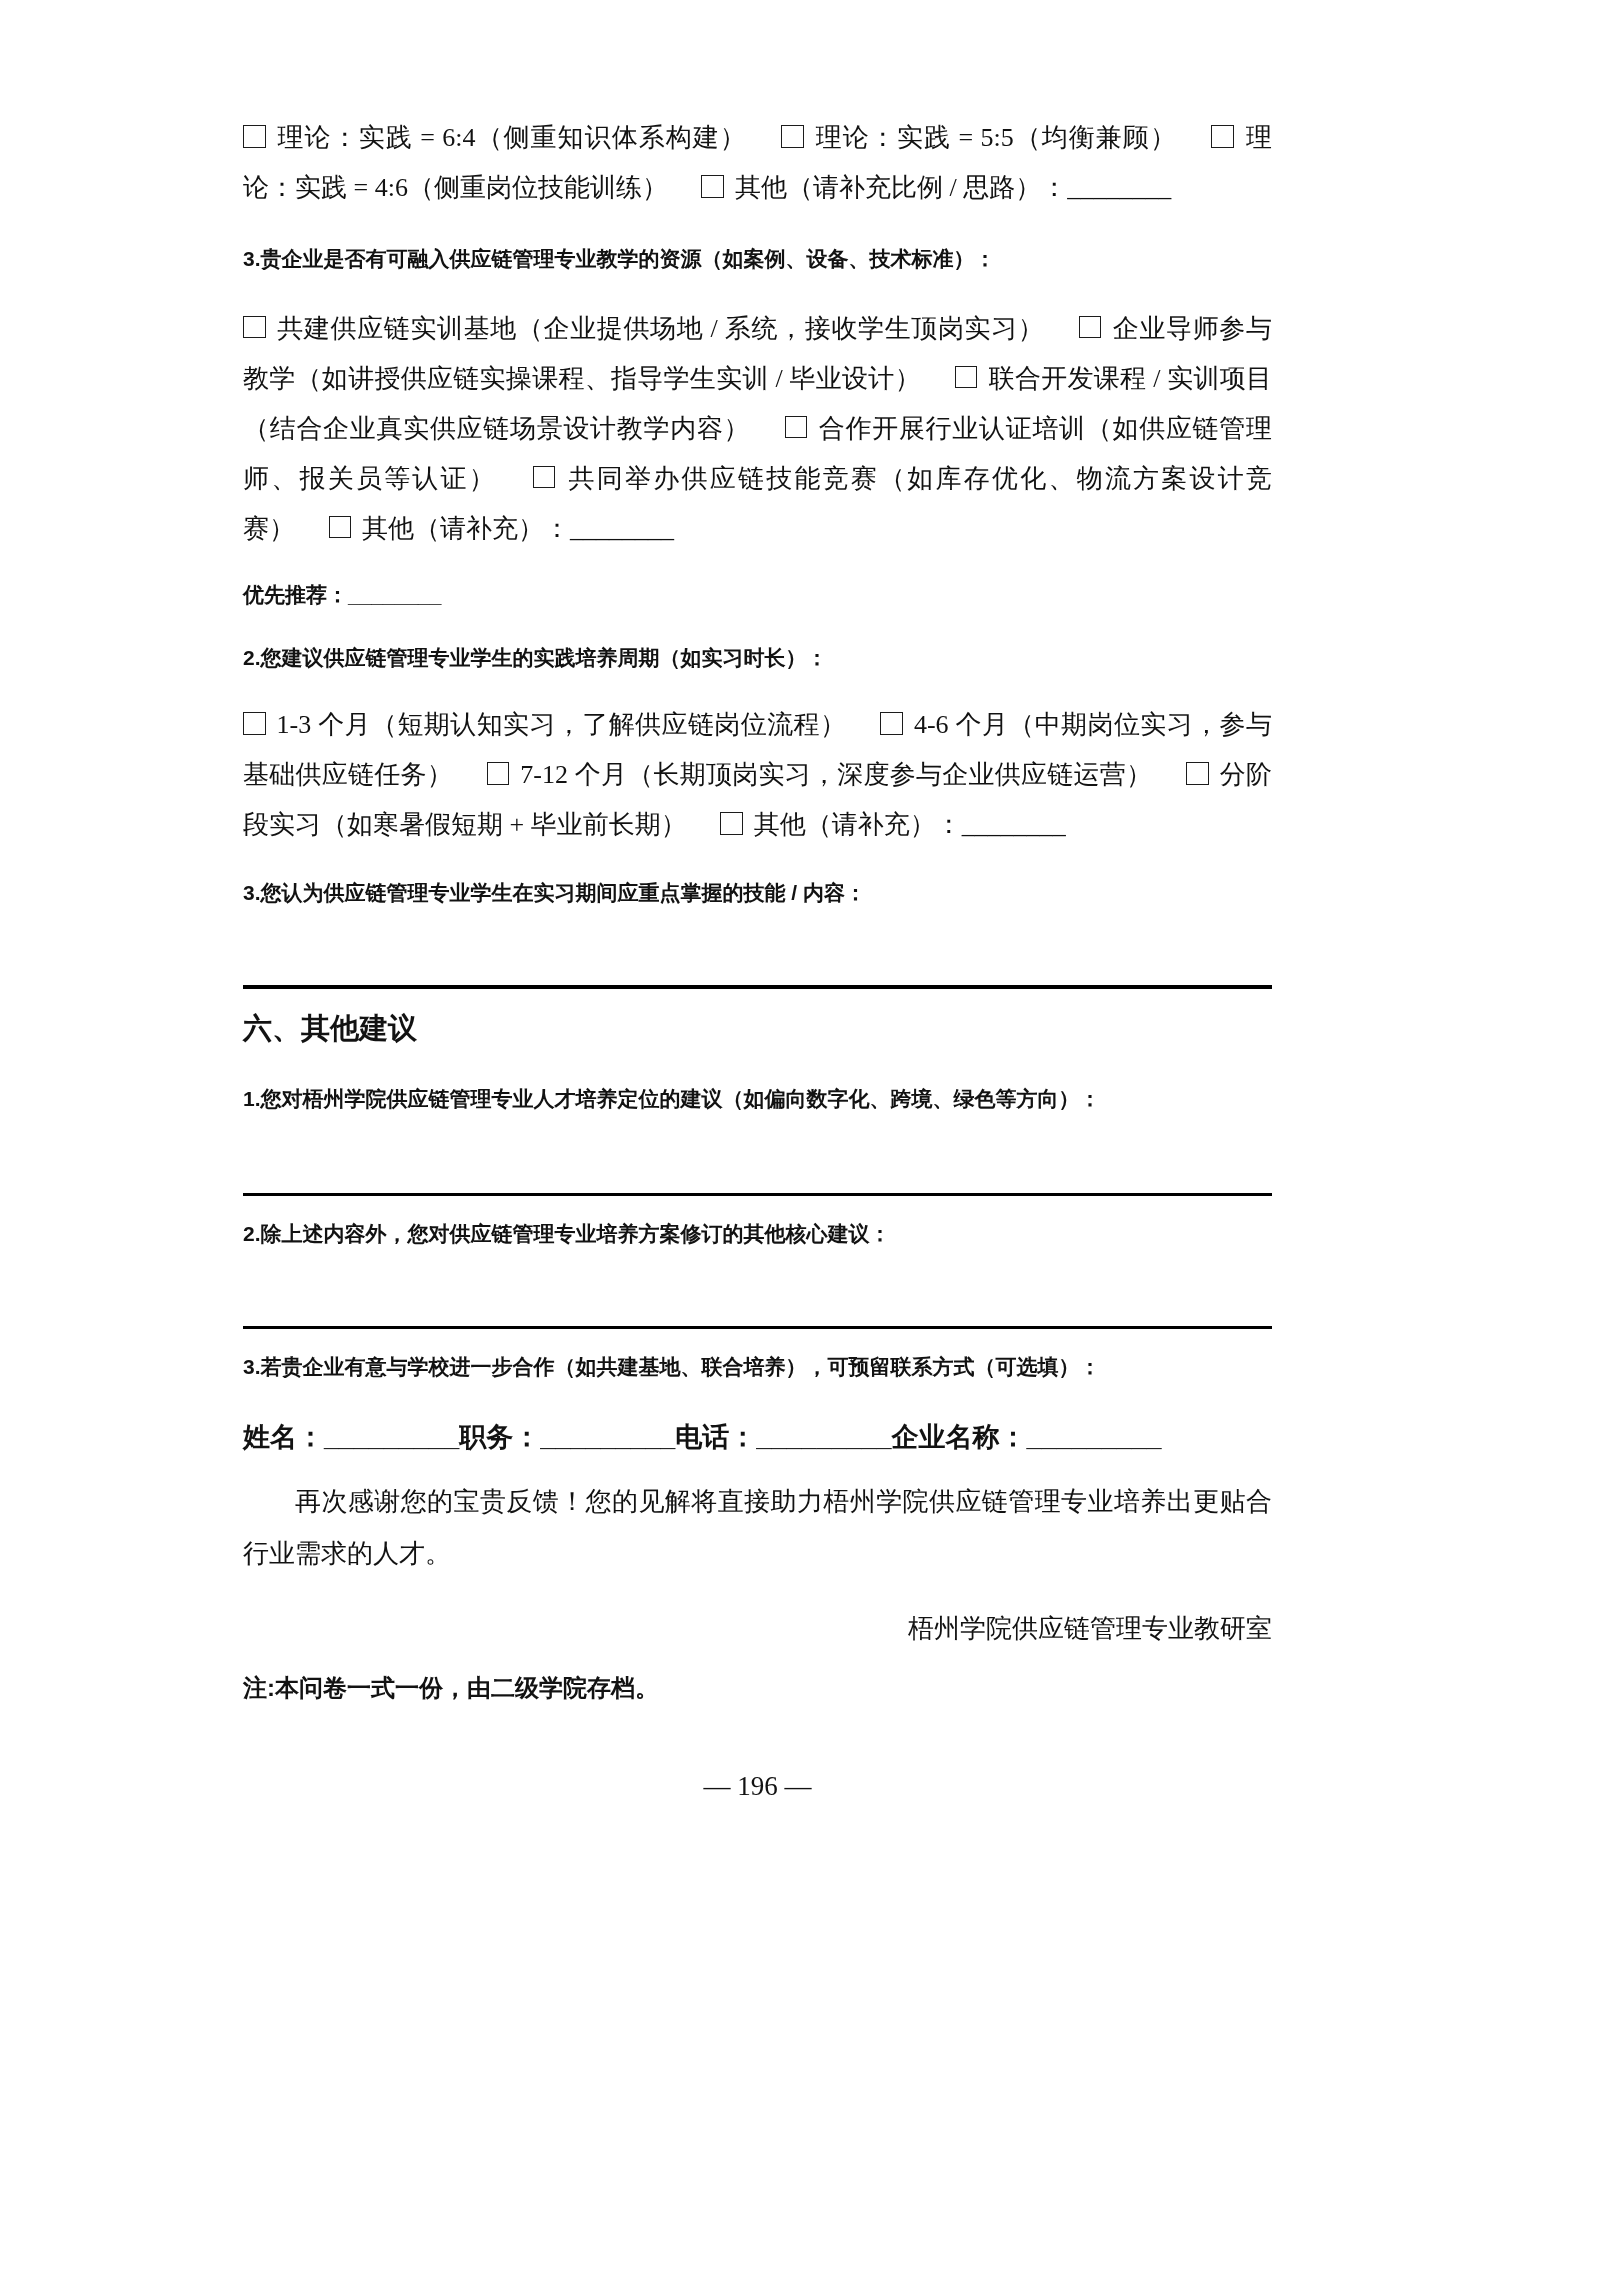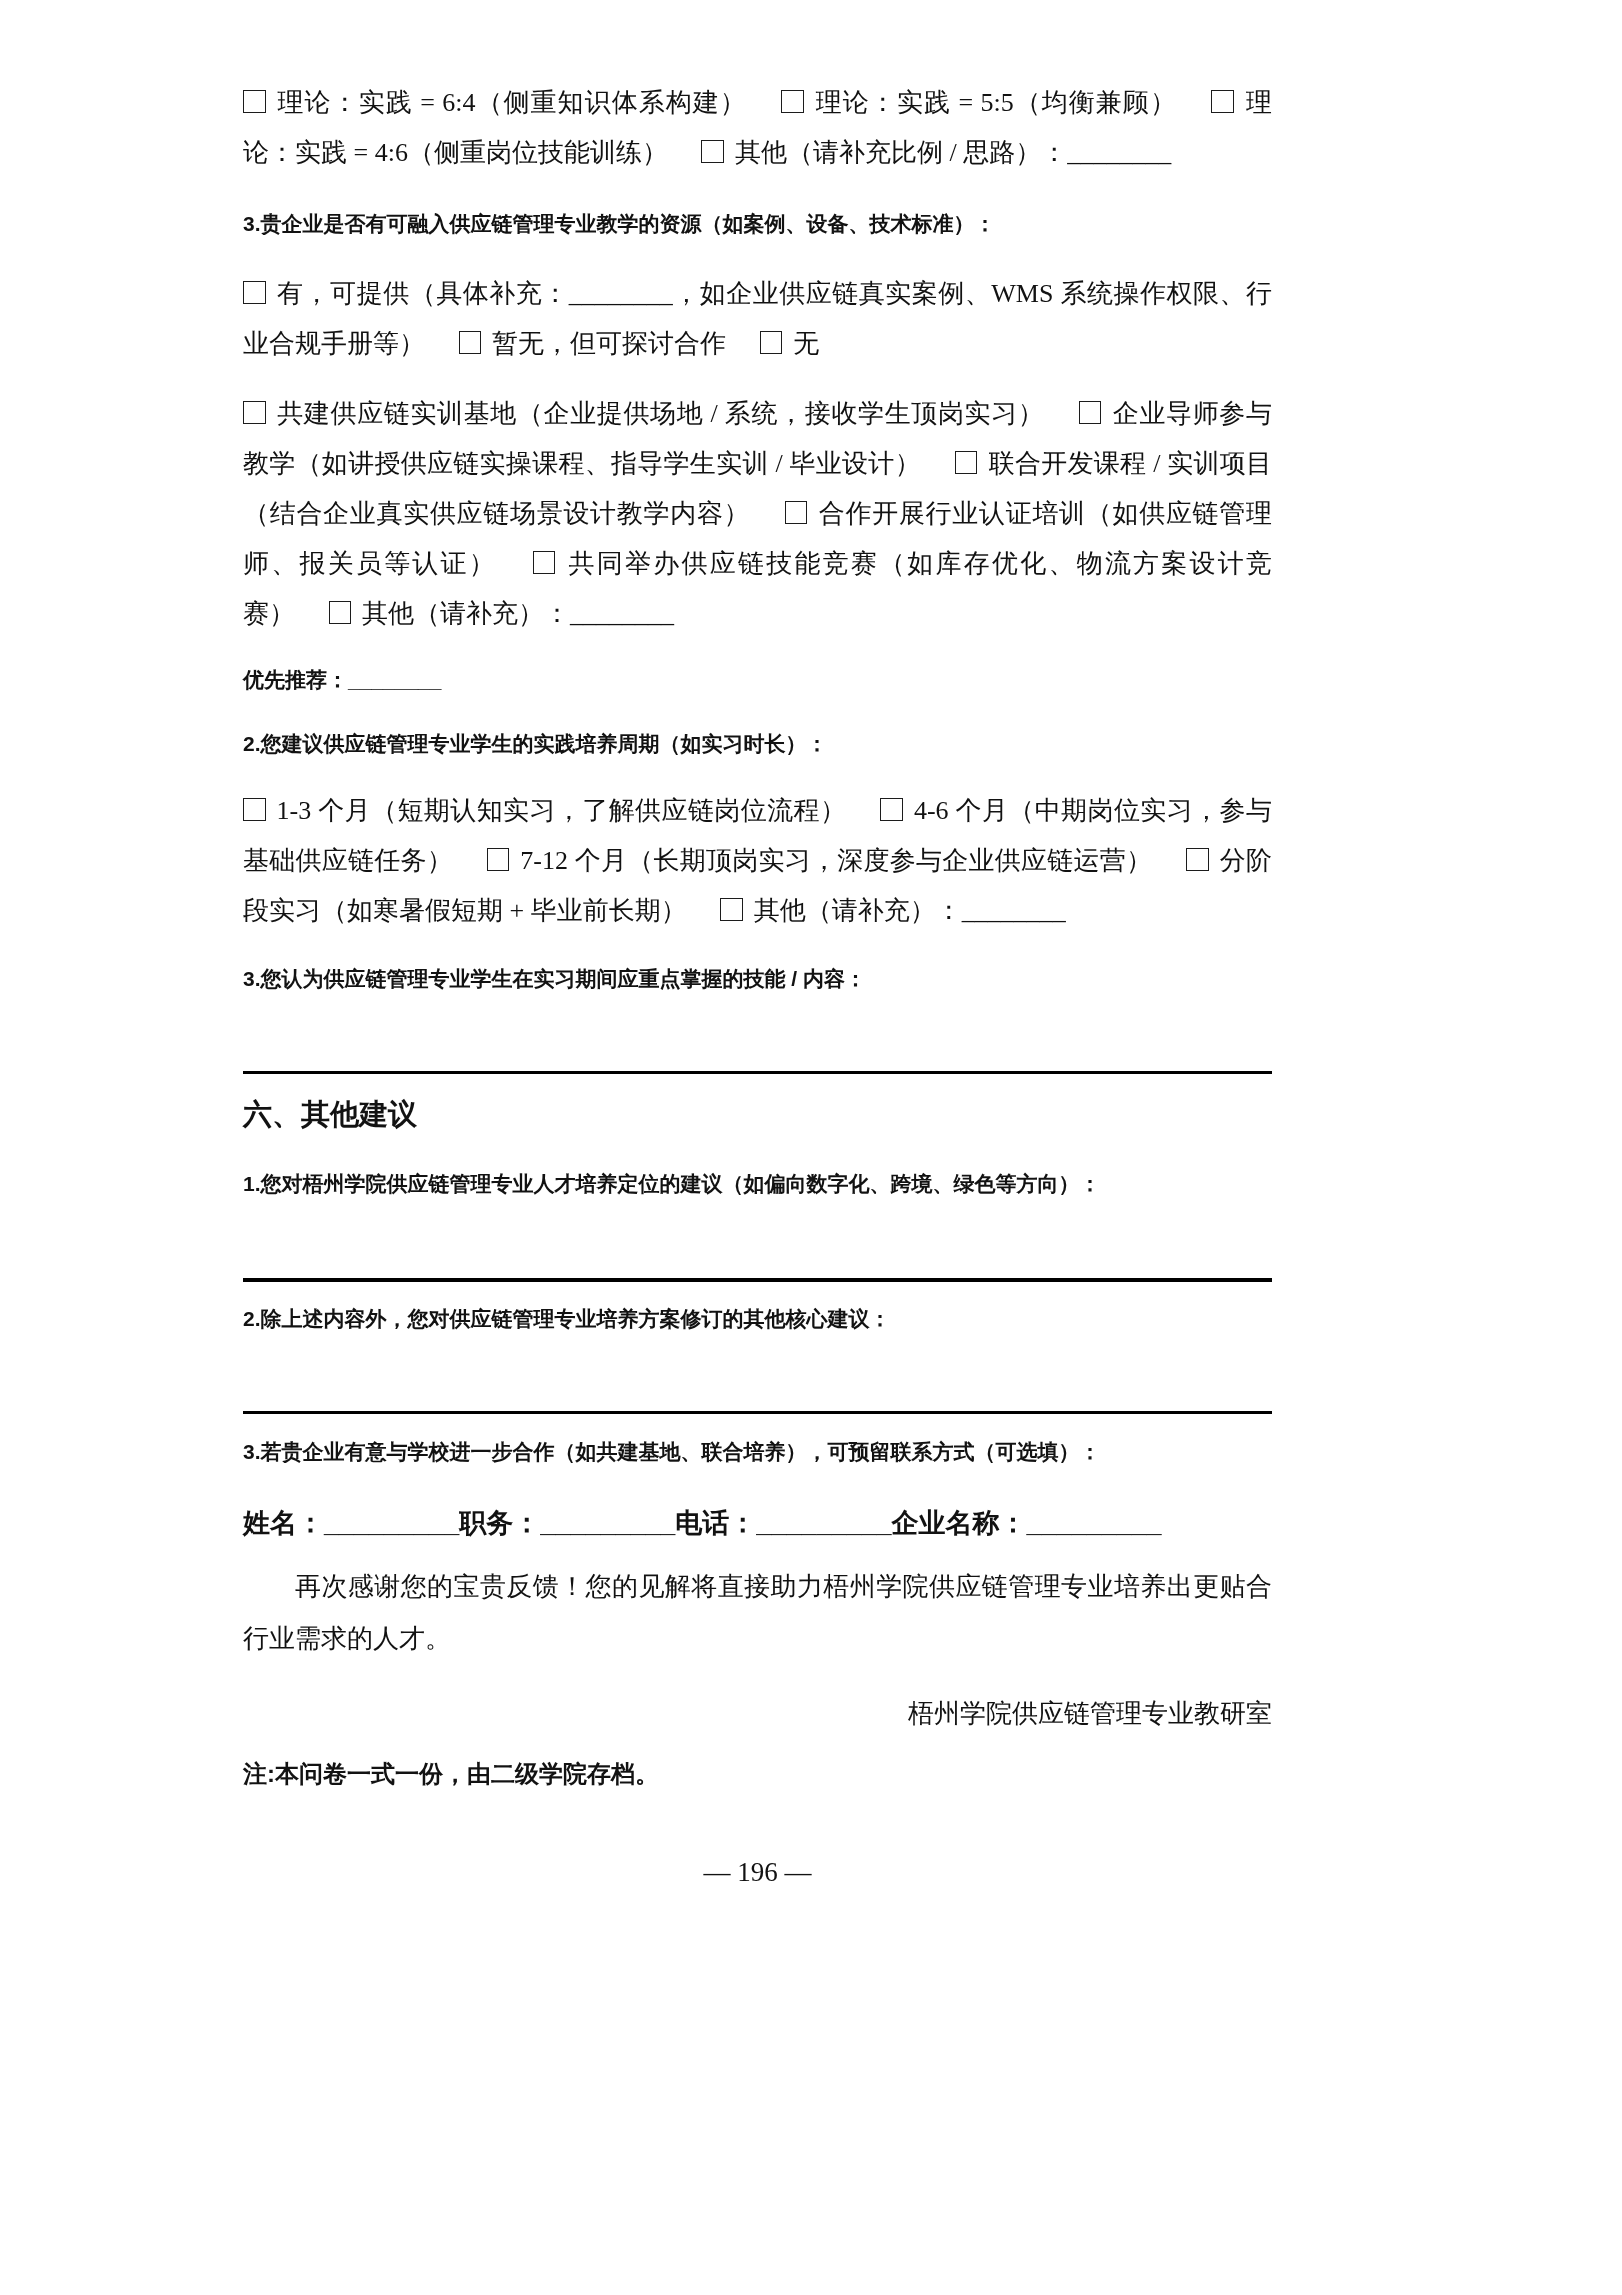--- a/index.html
+++ b/index.html
@@ -1,21 +1,21 @@
 <!DOCTYPE html>
 <html style="font-size:12.7px"><head>
 <meta charset="utf-8">
 <style>
   html, body { margin: 0; padding: 0; background: #ffffff; }
   .page {
     position: relative;
     width: 1516px;
     height: 2295px;
     box-sizing: border-box;
-    padding: 78px 244px 0 243px;
+    padding: 113px 244px 0 243px;
     background: #ffffff;
     color: #121212;
     font-family: "Liberation Serif", serif;
     overflow: hidden;
   }
   p { margin: 0; padding: 0; }
 
   .opts {
     font-size: 26px;
     line-height: 50px;
@@ -93,25 +93,20 @@
 
   <p class="opts">
     <span class="opt"><span class="cb"></span><span>理论：实践 = 6:4（侧重知识体系构建）</span></span>
     <span class="opt"><span class="cb"></span><span>理论：实践 = 5:5（均衡兼顾）</span></span>
     <span class="opt"><span class="cb"></span><span>理论：实践 = 4:6（侧重岗位技能训练）</span></span>
     <span class="opt"><span class="cb"></span><span>其他（请补充比例 / 思路）：________</span></span>
   </p>
 
   <p class="q just" style="margin-top:20.6px">3.贵企业是否有可融入供应链管理专业教学的资源（如案例、设备、技术标准）：</p>
 
-  <p class="opts" style="margin-top:20.6px">
-    <span class="opt"><span class="cb"></span><span>有，可提供（具体补充：________，如企业供应链真实案例、WMS 系统操作权限、行业合规手册等）</span></span>
-    <span class="opt"><span class="cb"></span><span>暂无，但可探讨合作</span></span>
-    <span class="opt"><span class="cb"></span><span>无</span></span>
-  </p>
 
 
 
   <p class="opts" style="margin-top:20px">
     <span class="opt"><span class="cb"></span><span>共建供应链实训基地（企业提供场地 / 系统，接收学生顶岗实习）</span></span>
     <span class="opt"><span class="cb"></span><span>企业导师参与教学（如讲授供应链实操课程、指导学生实训 / 毕业设计）</span></span>
     <span class="opt"><span class="cb"></span><span>联合开发课程 / 实训项目（结合企业真实供应链场景设计教学内容）</span></span>
     <span class="opt"><span class="cb"></span><span>合作开展行业认证培训（如供应链管理师、报关员等认证）</span></span>
     <span class="opt"><span class="cb"></span><span>共同举办供应链技能竞赛（如库存优化、物流方案设计竞赛）</span></span>
     <span class="opt"><span class="cb"></span><span>其他（请补充）：________</span></span>

